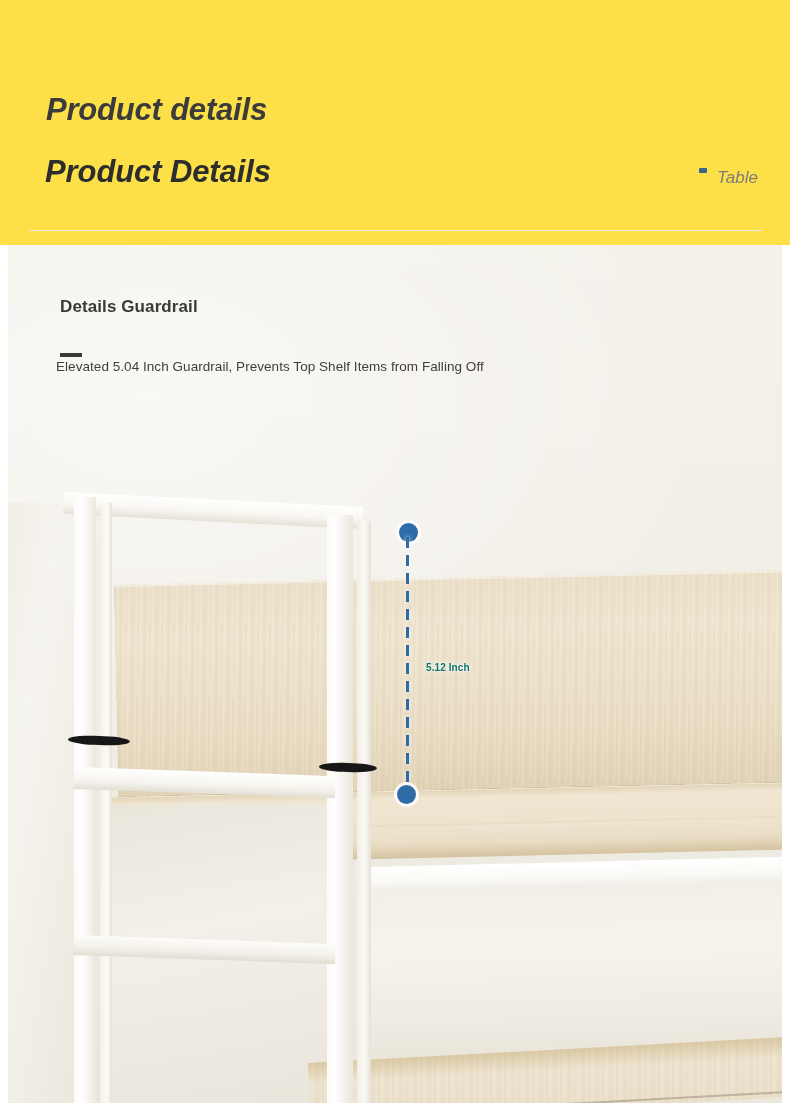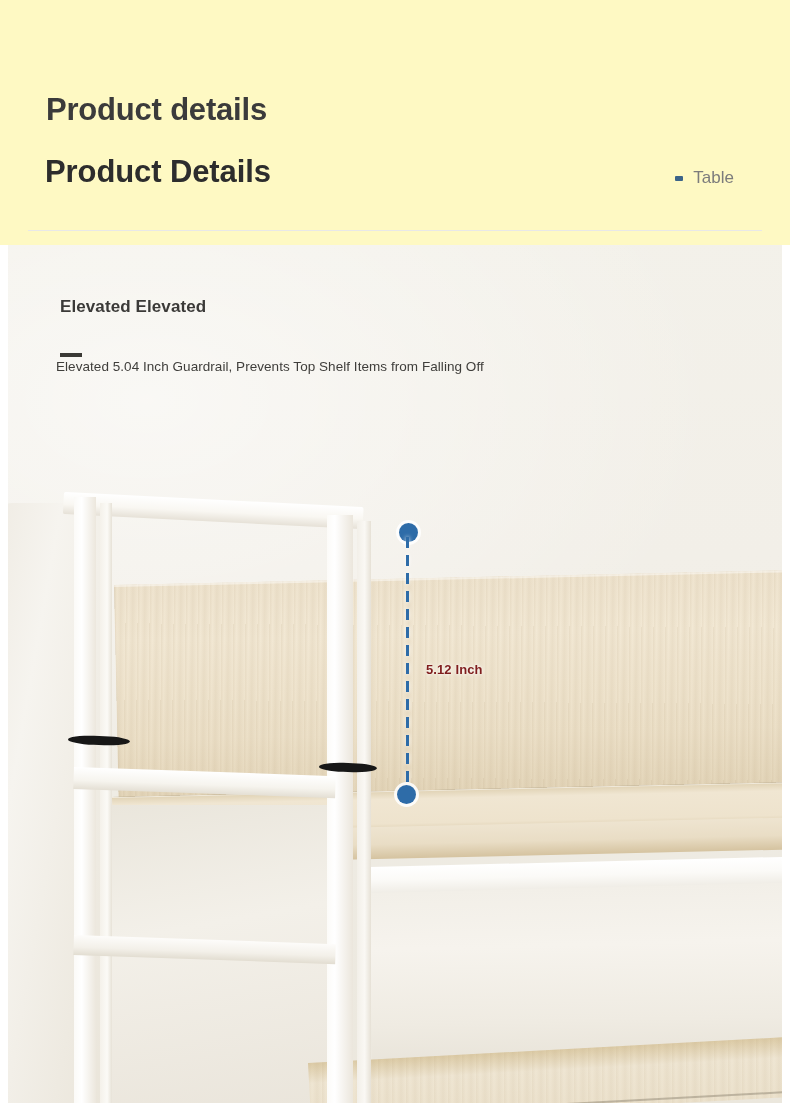--- a/index.html
+++ b/index.html
@@ -20,21 +20,22 @@
     background: #ffffff;
   }
 
   
   .header {
     position: absolute;
     left: 0;
     top: 0;
     width: 790px;
     height: 245px;
-    background: #fef9c3;
+    background: #fde047;
+    font-style: italic;
   }
 
   .title-primary {
     position: absolute;
     left: 46px;
     top: 90px;
     font-size: 31px;
     font-weight: 700;
     letter-spacing: -0.2px;
     color: #3b3b3b;
@@ -49,24 +50,23 @@
     font-size: 31px;
     font-weight: 700;
     letter-spacing: -0.1px;
     color: #2d2d2d;
     line-height: 42px;
     white-space: nowrap;
   }
 
   .tag-row {
     position: absolute;
-    right: 56px;
+    right: 32px;
     top: 168px;
     display: flex;
-    align-items: center;
     gap: 10px;
   }
 
   .tag-bullet {
     width: 8px;
     height: 5px;
     background: #3c6489;
     border-radius: 1px;
     flex: none;
   }
@@ -395,23 +395,23 @@
       #2e6ca8 11px,
       rgba(255,255,255,0) 11px,
       rgba(255,255,255,0) 18px);
     filter: drop-shadow(0 0 2px rgba(255,255,255,0.9));
   }
 
   .m-label {
     position: absolute;
     left: 418px;
     top: 417px;
-    font-size: 13px;
+    font-size: 10px;
     font-weight: 700;
-    color: #7f1d1d;
+    color: #0f766e;
     letter-spacing: 0.1px;
     white-space: nowrap;
     text-shadow:
       0 0 3px rgba(255,255,255,0.95),
       0 0 6px rgba(255,255,255,0.8);
   }
 
   
   .bottom-strip {
     position: absolute;
@@ -476,21 +476,21 @@
     </div>
 
     <div class="measure">
       <div class="m-dot m-dot-top"></div>
       <div class="m-line"></div>
       <div class="m-dot m-dot-bottom"></div>
       <div class="m-label">5.12 Inch</div>
     </div>
 
     <div class="caption">
-      <div class="caption-title">Elevated Elevated</div>
+      <div class="caption-title">Details Guardrail</div>
       <div class="caption-dash"></div>
       <div class="caption-text">Elevated 5.04 Inch Guardrail, Prevents Top Shelf Items from Falling Off</div>
     </div>
 
   </div>
 
   <div class="bottom-strip"></div>
 
 </div>
 

